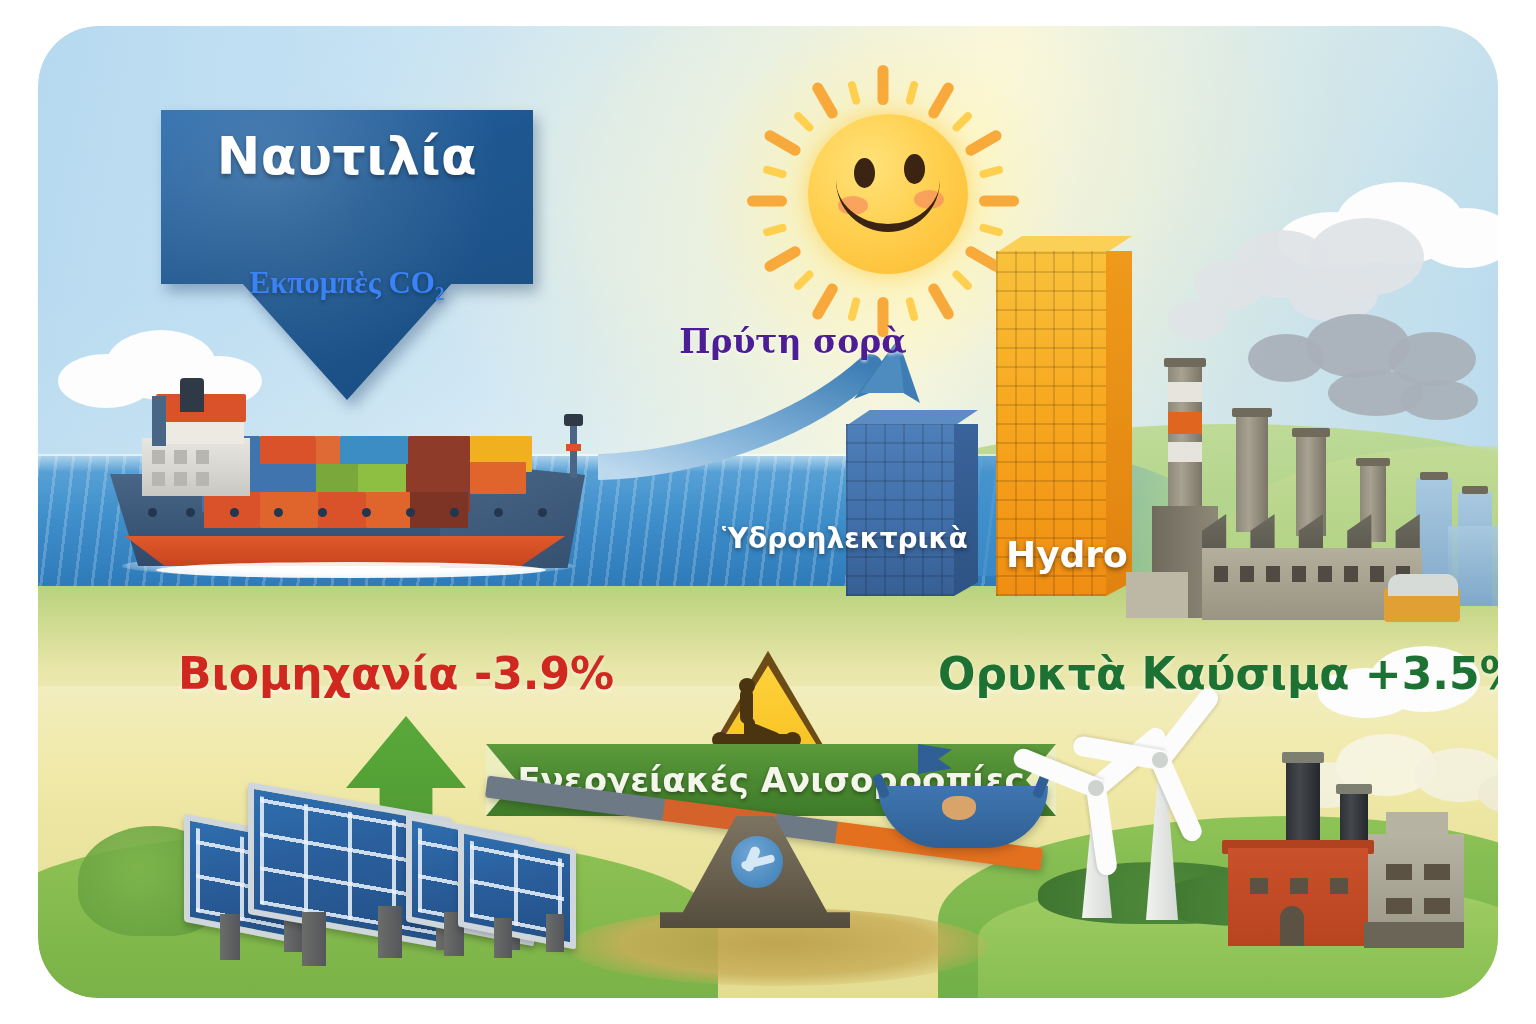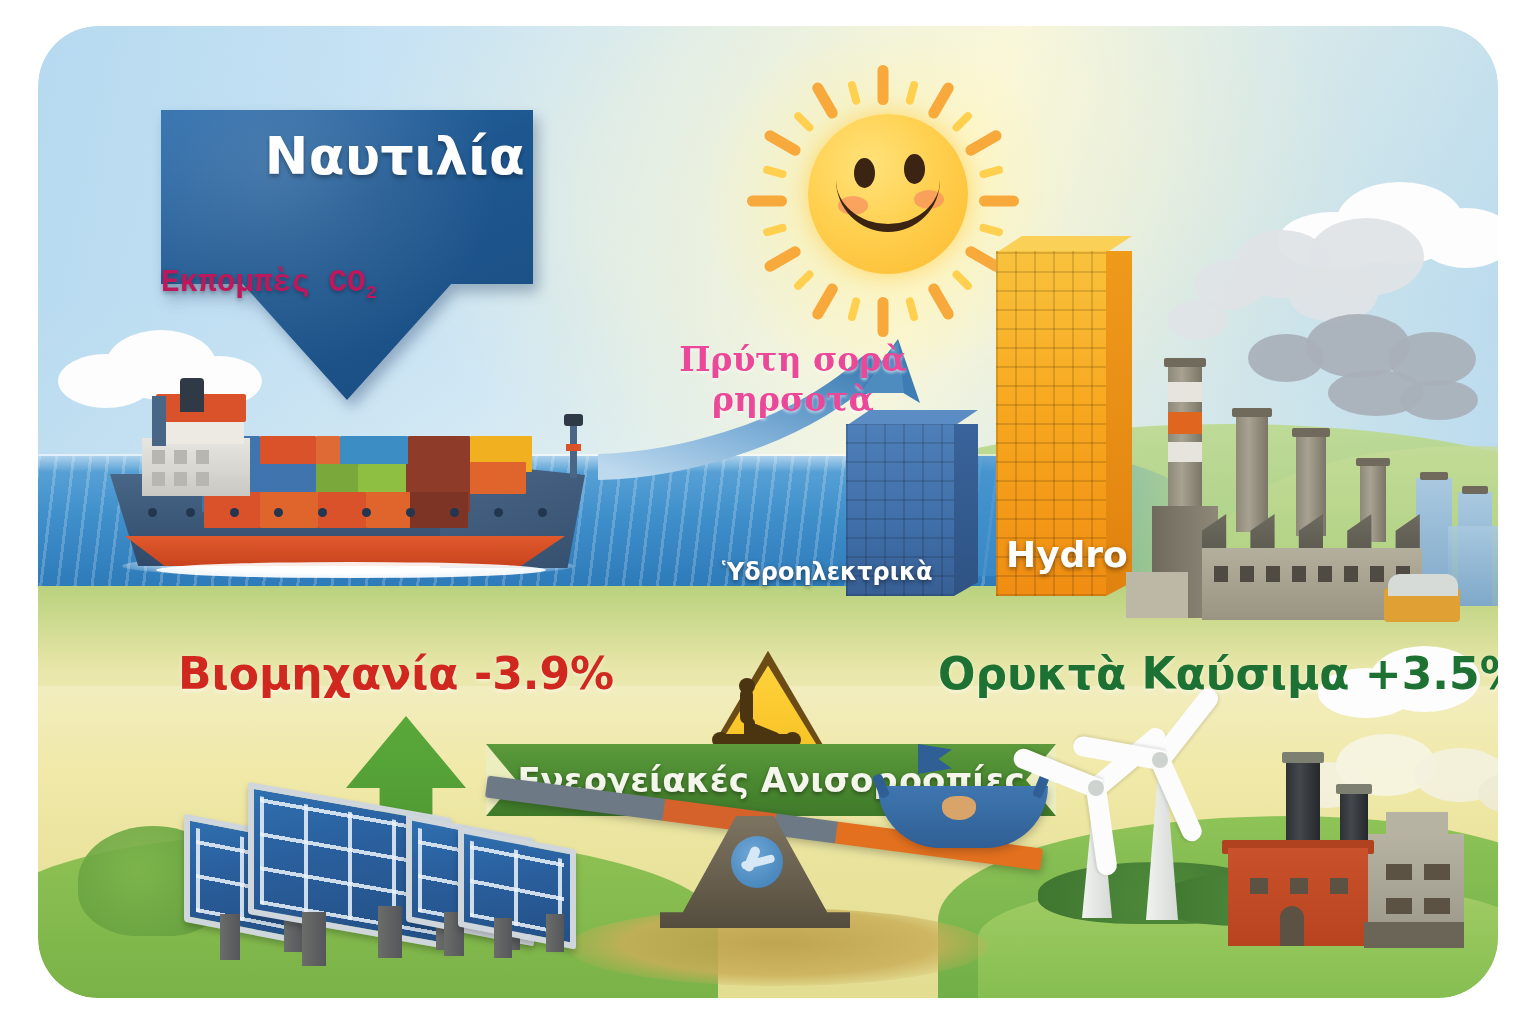--- a/index.html
+++ b/index.html
@@ -64,26 +64,26 @@
   #shippingBanner{position:absolute;left:123px;top:84px;width:372px;height:290px;
     filter:drop-shadow(5px 8px 7px rgba(20,50,90,.33));}
   #shippingBanner .body{position:absolute;left:0;top:0;width:372px;height:290px;
     background:linear-gradient(155deg,#2b6cab 0%, #1e5790 40%, #194d80 100%);
     -webkit-clip-path:polygon(0 0,100% 0,100% 60%,78% 60%,50% 100%,22% 60%,0 60%);
             clip-path:polygon(0 0,100% 0,100% 60%,78% 60%,50% 100%,22% 60%,0 60%);}
   #shippingBanner .body:after{content:"";position:absolute;inset:0;
     background:radial-gradient(ellipse at 30% 20%, rgba(255,255,255,.16), rgba(255,255,255,0) 62%);}
   .shipTitle{position:absolute;left:0;top:16px;width:372px;text-align:center;
     font-family:"DejaVu Sans",sans-serif;font-weight:bold;font-size:52px;color:#fff;letter-spacing:.5px;
-    text-shadow:0 3px 4px rgba(0,0,0,.3);padding-left:48px;}
+    text-shadow:0 3px 4px rgba(0,0,0,.3);}
   .shipValue{position:absolute;left:0;top:76px;width:372px;text-align:center;
     font-family:"DejaVu Sans",sans-serif;font-weight:bold;font-size:70px;color:#f5da3c;
     text-shadow:0 4px 5px rgba(0,0,0,.32);}
-  .shipSub{position:absolute;left:0;top:155px;width:372px;text-align:left;
-    font-family:Liberation Mono, monospace;font-weight:bold;font-size:31px;color:#be185d;
+  .shipSub{position:absolute;left:0;top:155px;width:372px;text-align:center;
+    font-family:Liberation Serif, serif;font-weight:bold;font-size:31px;color:#3b82f6;
     text-shadow:0 2px 4px rgba(0,0,0,.3);}
   .shipSub sub{font-size:19px;}
 
   
   #sun{position:absolute;left:700px;top:30px;width:290px;height:290px;}
   #sunGlow{position:absolute;left:-40px;top:-40px;width:370px;height:370px;border-radius:50%;
     background:radial-gradient(circle, rgba(255,240,160,.75) 0%, rgba(255,240,160,.25) 45%, rgba(255,240,160,0) 70%);}
   #sunDisc{position:absolute;left:70px;top:58px;width:160px;height:160px;border-radius:50%;
     background:radial-gradient(circle at 38% 32%, #ffe27a 0%, #ffcf4d 48%, #fcb92f 100%);
     box-shadow:0 0 22px rgba(255,200,60,.65);}
@@ -100,22 +100,22 @@
   #solarLabel{position:absolute;left:988px;top:124px;}
   #solarLabel .t{font-family:"DejaVu Serif",serif;font-weight:bold;font-size:36px;color:#4a2a14;
     text-shadow:0 2px 3px rgba(255,255,255,.5);white-space:nowrap;}
   #solarLabel .v{margin-top:6px;font-family:"DejaVu Sans",sans-serif;font-weight:bold;font-size:52px;color:#ea6a15;
     text-shadow:0 2px 4px rgba(255,255,255,.55);}
 
   
   #curveArrow{position:absolute;left:560px;top:255px;width:420px;height:200px;}
 
   #arrowText{position:absolute;left:640px;top:296px;width:230px;text-align:center;
-    font-family:"DejaVu Serif",serif;font-weight:bold;font-size:33px;color:#ec4899;line-height:1.22;
-    text-shadow:0 2px 3px rgba(255,255,255,.6);margin-top:18px;}
+    font-family:"DejaVu Serif",serif;font-weight:bold;font-size:33px;color:#4c1d95;line-height:1.22;
+    text-shadow:0 2px 3px rgba(255,255,255,.6);}
 
   
   .bar{position:absolute;}
   .bar .front{position:absolute;left:0;top:0;width:100%;height:100%;}
   .bar .side{position:absolute;top:0;}
   .bar .top{position:absolute;}
   .grid{position:absolute;inset:0;
     background:
       repeating-linear-gradient(0deg, rgba(255,255,255,.22) 0 1px, rgba(255,255,255,0) 1px 20px),
       repeating-linear-gradient(90deg, rgba(255,255,255,.22) 0 1px, rgba(255,255,255,0) 1px 20px);}
@@ -134,21 +134,21 @@
   #hydroBarOrange{left:958px;top:225px;width:110px;height:345px;}
   #hydroBarOrange .front{background:linear-gradient(180deg,#f9c23c 0%,#f7a81f 45%,#f08d12 100%);}
   #hydroBarOrange .side{left:110px;width:26px;height:345px;
     background:linear-gradient(180deg,#ef9a1b,#e0820f);
     -webkit-clip-path:polygon(0 0,100% -4%,100% 96%,0 100%);clip-path:polygon(0 0,100% -4%,100% 96%,0 100%);}
   #hydroBarOrange .top{left:0;top:-15px;width:136px;height:17px;background:#fbd057;
     -webkit-clip-path:polygon(0 100%,19% 0,100% 0,81% 100%);clip-path:polygon(0 100%,19% 0,100% 0,81% 100%);}
 
   .barLabel{position:absolute;font-family:"DejaVu Sans",sans-serif;font-weight:bold;color:#fff;
     text-shadow:0 2px 5px rgba(0,0,0,.45);white-space:nowrap;}
-  #labelHydroEl{left:684px;top:532px;font-size:24px;}
+  #labelHydroEl{left:684px;top:496px;font-size:28px;}
   #labelHydroEn{left:968px;top:508px;font-size:36px;}
 
   
   #ship{position:absolute;left:62px;top:352px;width:500px;height:218px;}
   .hull{position:absolute;left:10px;top:96px;width:470px;height:92px;
     background:linear-gradient(180deg,#4a6687 0%,#3b5777 55%,#32496a 100%);
     -webkit-clip-path:polygon(0 0,100% 0,93% 100%,6% 100%);clip-path:polygon(0 0,100% 0,93% 100%,6% 100%);}
   .hullRed{position:absolute;left:25px;top:158px;width:440px;height:30px;
     background:linear-gradient(180deg,#e05a2c,#c9431e);
     -webkit-clip-path:polygon(0 0,100% 0,90% 100%,9% 100%);clip-path:polygon(0 0,100% 0,90% 100%,9% 100%);}
@@ -484,21 +484,20 @@
         <stop offset="100%" stop-color="#3d7db4"></stop>
       </linearGradient>
     </defs>
     <path d="M2,186 C70,184 190,160 272,86" stroke="url(#cag)" stroke-width="26" fill="none" stroke-linecap="round"></path>
     <path d="M256,118 L300,58 L322,122 L292,104 Z" fill="#3d7db4"></path>
     <path d="M262,112 L300,60 L306,112 Z" fill="#4e8bbe"></path>
   </svg>
 
   <div id="arrowText">
     <div>Πρύτη σορὰ</div>
-    <div>ρηρσοτὰ</div>
   </div>
 
   <div class="bar" id="hydroBarBlue">
     <div class="top"></div>
     <div class="side"></div>
     <div class="front">
           <div class="grid dark"></div>
         </div>
   </div>
 

